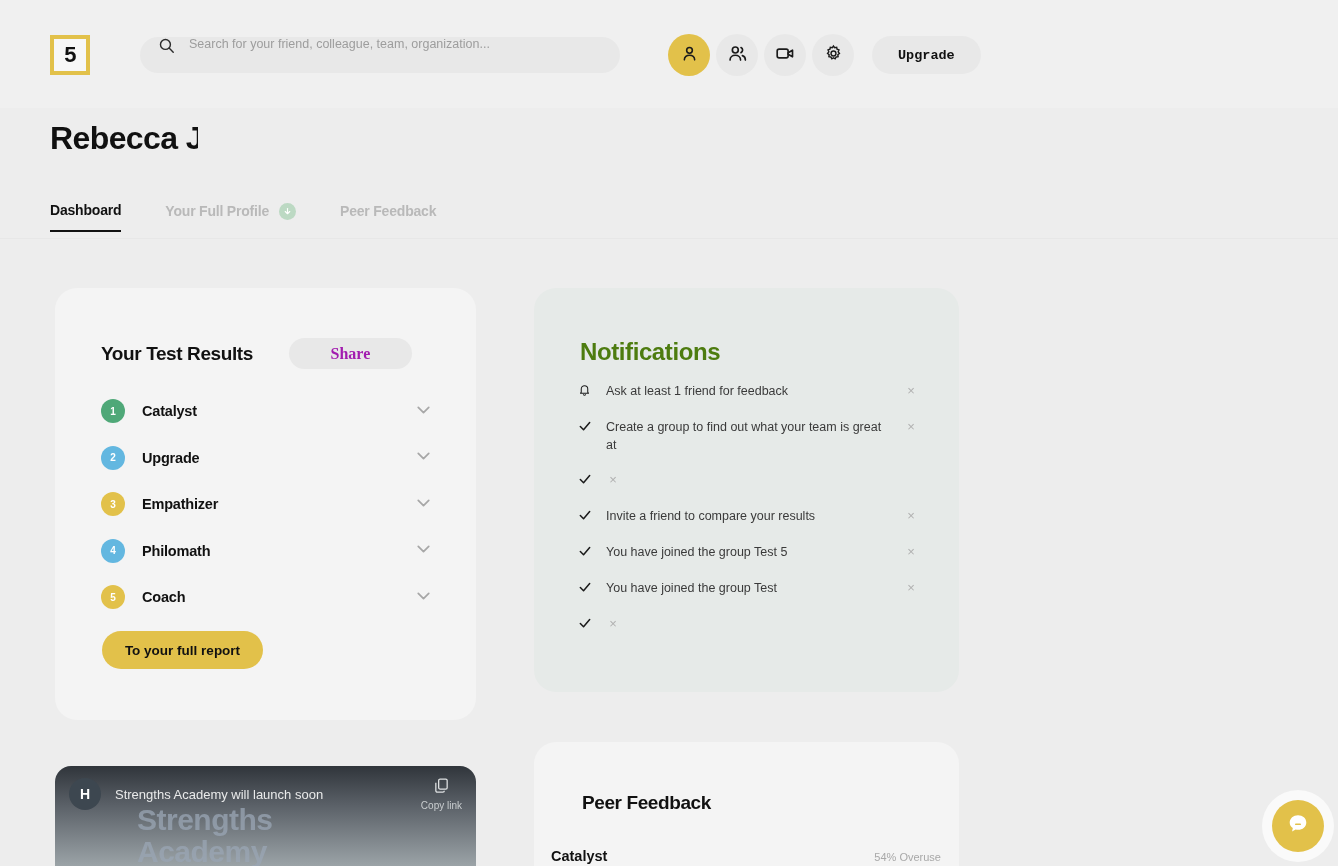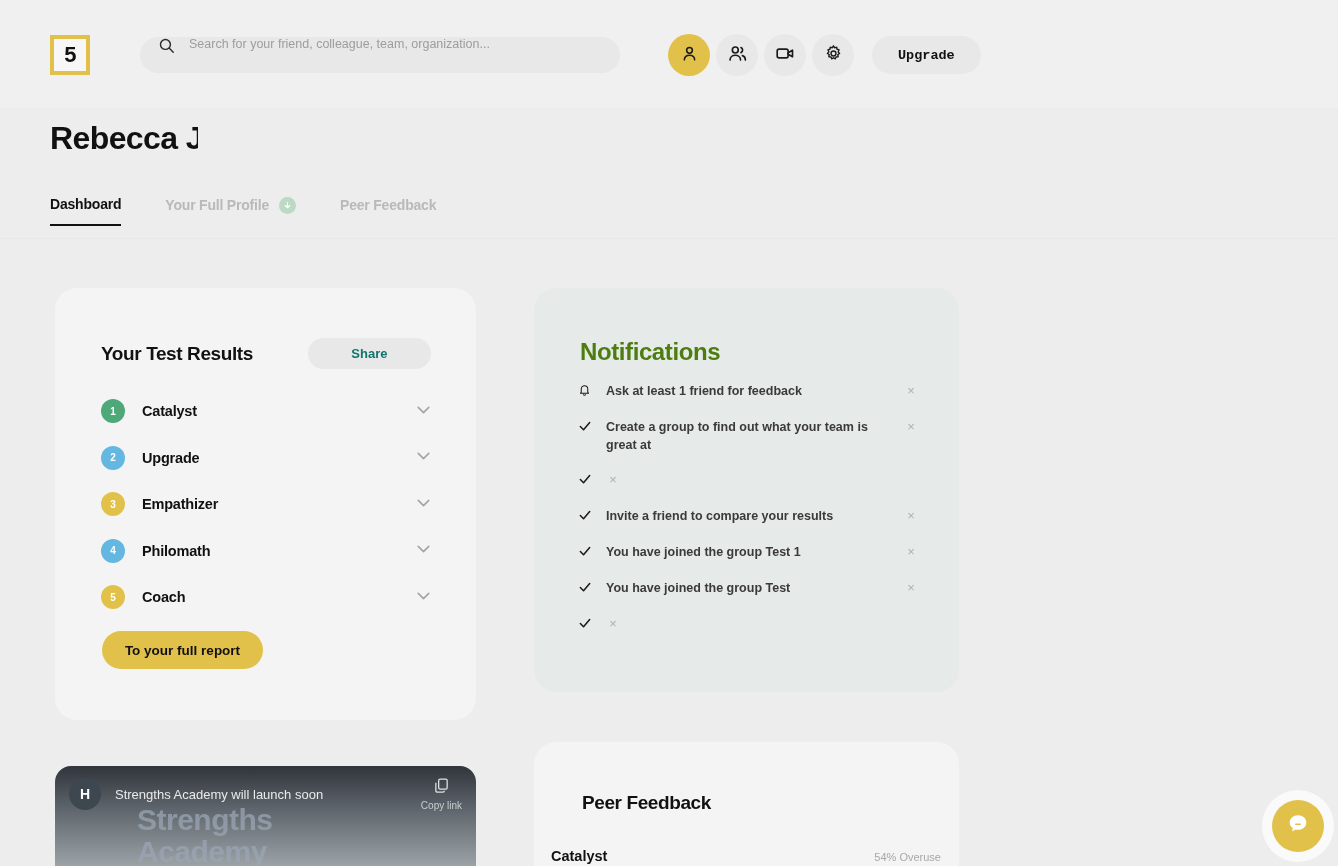--- a/index.html
+++ b/index.html
@@ -58,21 +58,21 @@
   }
 
   
   .profile-name {
     position: absolute; left: 50px; top: 120px;
     font-size: 32px; font-weight: bold; color: #111;
     letter-spacing: -0.6px;
     width: 148px; overflow: hidden; white-space: nowrap;
   }
   .tabs {
-    position: absolute; left: 50px; top: 196px;
+    position: absolute; left: 50px; top: 202px;
     display: flex; align-items: center; gap: 44px;
   }
   .tab {
     font-size: 14px; color: #b9b9b9; font-weight: bold;
     padding-bottom: 12px; cursor: pointer;
     display: flex; align-items: center; gap: 10px;
     letter-spacing: -0.2px;
   }
   .tab.active { color: #111; border-bottom: 2px solid #111; }
   .tab-badge {
@@ -103,28 +103,28 @@
   }
   .card-peer {
     position: absolute; left: 534px; top: 742px;
     width: 425px; height: 200px;
     background: #f4f4f4; border-radius: 22px;
   }
 
   
   .res-head {
     position: absolute; left: 46px; top: 50px;
-    display: flex; align-items: center; gap: 55px;
+    display: flex; align-items: center; gap: 36px;
   }
   .res-title { font-size: 19px; font-weight: bold; color: #111; letter-spacing: -0.4px; }
   .share-btn {
     width: 123px; height: 31px; border-radius: 16px;
     background: #e8e8e8; border: none;
-    font-size: 13px; font-weight: bold; color: #0f766e;
-    font-family: Liberation Sans, sans-serif; cursor: pointer;
+    font-size: 16px; font-weight: bold; color: #a21caf;
+    font-family: Liberation Serif, serif; cursor: pointer;
   }
   .strength-list { position: absolute; left: 46px; top: 100px; width: 333px; }
   .strength-row {
     display: flex; align-items: center; height: 46.5px; cursor: pointer;
   }
   .rank-dot {
     width: 24px; height: 24px; border-radius: 50%;
     display: flex; align-items: center; justify-content: center;
     font-size: 10px; font-weight: bold; color: #fff; flex: none;
   }
@@ -147,21 +147,20 @@
     font-size: 24px; font-weight: bold; color: #4d7c0f; letter-spacing: -0.4px;
   }
   .notif-list { position: absolute; left: 578px; top: 374px; width: 340px; }
   .notif-row {
     display: flex; align-items: flex-start; padding: 8px 0 9px 0;
   }
   .notif-ico { width: 28px; flex: none; padding-top: 1px; text-align: left; }
   .notif-txt {
     flex: 1; font-size: 12.5px; color: #3a3a3a; line-height: 18px;
     padding-right: 12px;
-    font-weight: bold;
   }
   .notif-x {
     flex: none; color: #b0b0b0; font-size: 13px; cursor: pointer;
     width: 14px; text-align: center; padding-top: 1px;
   }
 
   
   .vid-top {
     position: absolute; left: 0; top: 0; width: 100%; height: 56px;
     display: flex; align-items: center; padding: 0 14px;
@@ -396,21 +395,21 @@
       <span class="notif-txt">Invite a friend to compare your results</span>
       <span class="notif-x">×</span>
     </div>
 
     <div class="notif-row">
       <span class="notif-ico">
         <svg width="14" height="14" viewBox="0 0 24 24" fill="none" stroke="#1b1b1b" stroke-width="2.6" stroke-linecap="round" stroke-linejoin="round">
             <polyline points="4,13 9.5,18.5 20,6"></polyline>
           </svg>
       </span>
-      <span class="notif-txt">You have joined the group Test 1</span>
+      <span class="notif-txt">You have joined the group Test 5</span>
       <span class="notif-x">×</span>
     </div>
 
     <div class="notif-row">
       <span class="notif-ico">
         <svg width="14" height="14" viewBox="0 0 24 24" fill="none" stroke="#1b1b1b" stroke-width="2.6" stroke-linecap="round" stroke-linejoin="round">
             <polyline points="4,13 9.5,18.5 20,6"></polyline>
           </svg>
       </span>
       <span class="notif-txt">You have joined the group Test</span>

